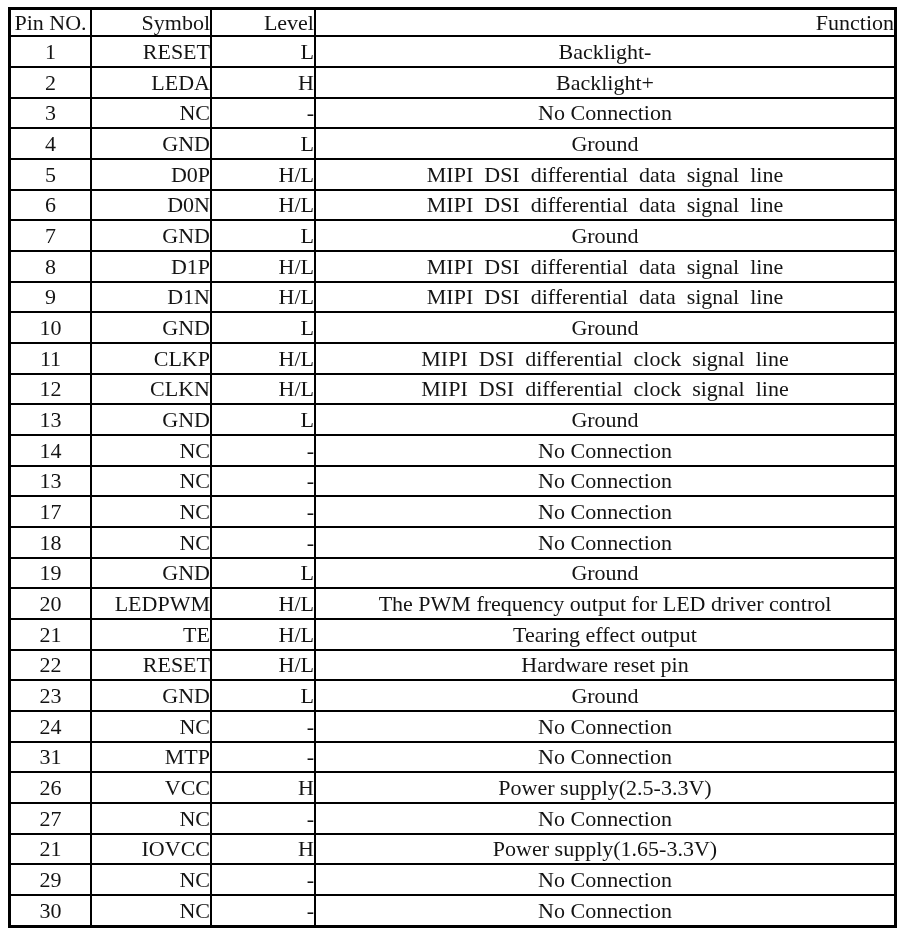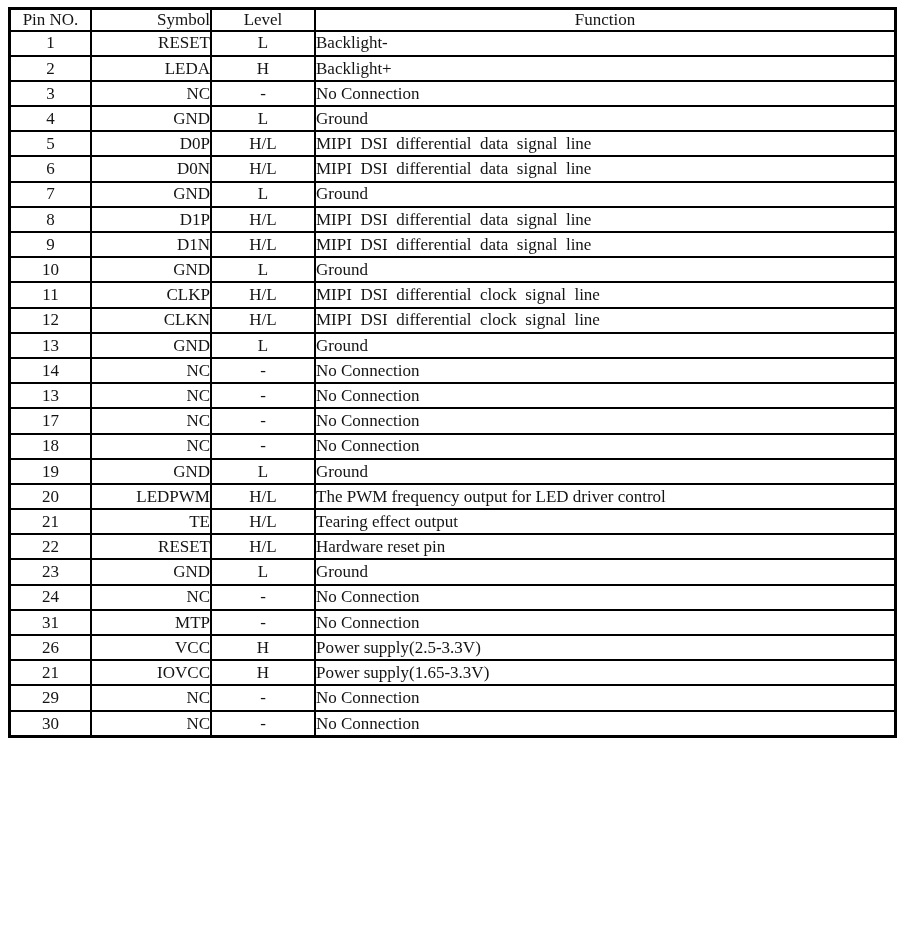--- a/index.html
+++ b/index.html
@@ -15,40 +15,40 @@
     position: relative;
     width: 898px;
     height: 935px;
     background: #ffffff;
   }
   table.pin-table {
     position: absolute;
     left: 8px;
     top: 7px;
     width: 881px;
-    height: 731px;
+    height: 921px;
     border-collapse: collapse;
     table-layout: fixed;
     border: 3px solid #000000;
-    font-size: 17px;
+    font-size: 22px;
     line-height: 1.15;
   }
   table.pin-table th,
   table.pin-table td {
     border: 2px solid #000000;
     vertical-align: middle;
     padding: 0;
     overflow: hidden;
     font-weight: normal;
   }
   .col-pin      { width: 79px;  text-align: center; }
   .col-symbol   { width: 118px; text-align: right; }
-  .col-level    { width: 102px; text-align: center; }
-  .col-function { width: 578px; text-align: left; padding-left: 4px; }
-  th.col-function { text-align: center; padding-left: 0; border-radius: 9px; }
+  .col-level    { width: 102px; text-align: right; }
+  .col-function { width: 578px; text-align: center; padding-left: 4px; }
+  th.col-function { text-align: right; padding-left: 0; border-radius: 9px; }
   td.col-function { white-space: pre-wrap; }
 </style>
 </head>
 <body>
 
 <div class="page">
   <table class="pin-table">
     <thead>
       <tr>
         <th class="col-pin">Pin NO.</th>
@@ -202,20 +202,26 @@
           <td class="col-level">-</td>
           <td class="col-function">No Connection</td>
         </tr>
         <tr>
           <td class="col-pin">26</td>
           <td class="col-symbol">VCC</td>
           <td class="col-level">H</td>
           <td class="col-function">Power supply(2.5-3.3V)</td>
         </tr>
         <tr>
+          <td class="col-pin">27</td>
+          <td class="col-symbol">NC</td>
+          <td class="col-level">-</td>
+          <td class="col-function">No Connection</td>
+        </tr>
+        <tr>
           <td class="col-pin">21</td>
           <td class="col-symbol">IOVCC</td>
           <td class="col-level">H</td>
           <td class="col-function">Power supply(1.65-3.3V)</td>
         </tr>
         <tr>
           <td class="col-pin">29</td>
           <td class="col-symbol">NC</td>
           <td class="col-level">-</td>
           <td class="col-function">No Connection</td>

